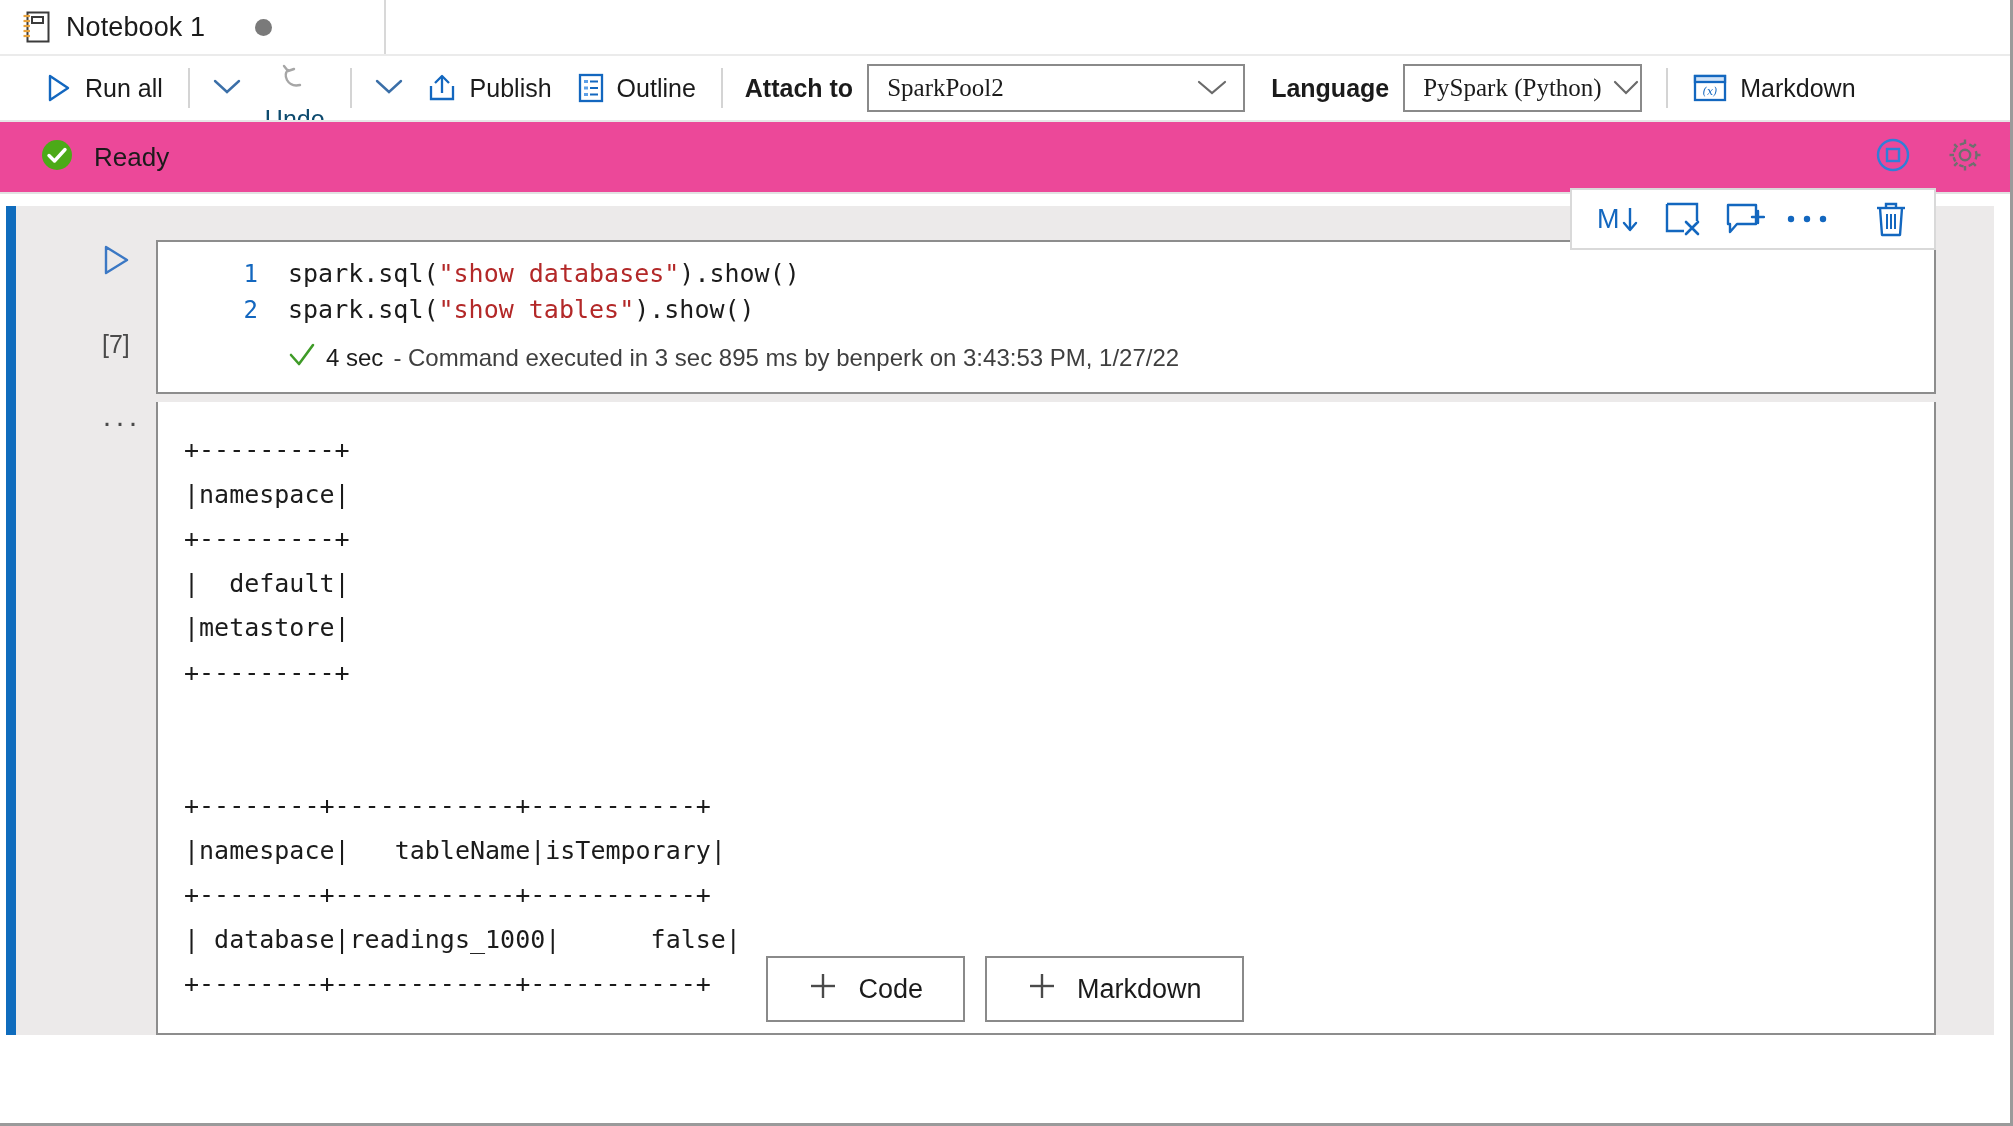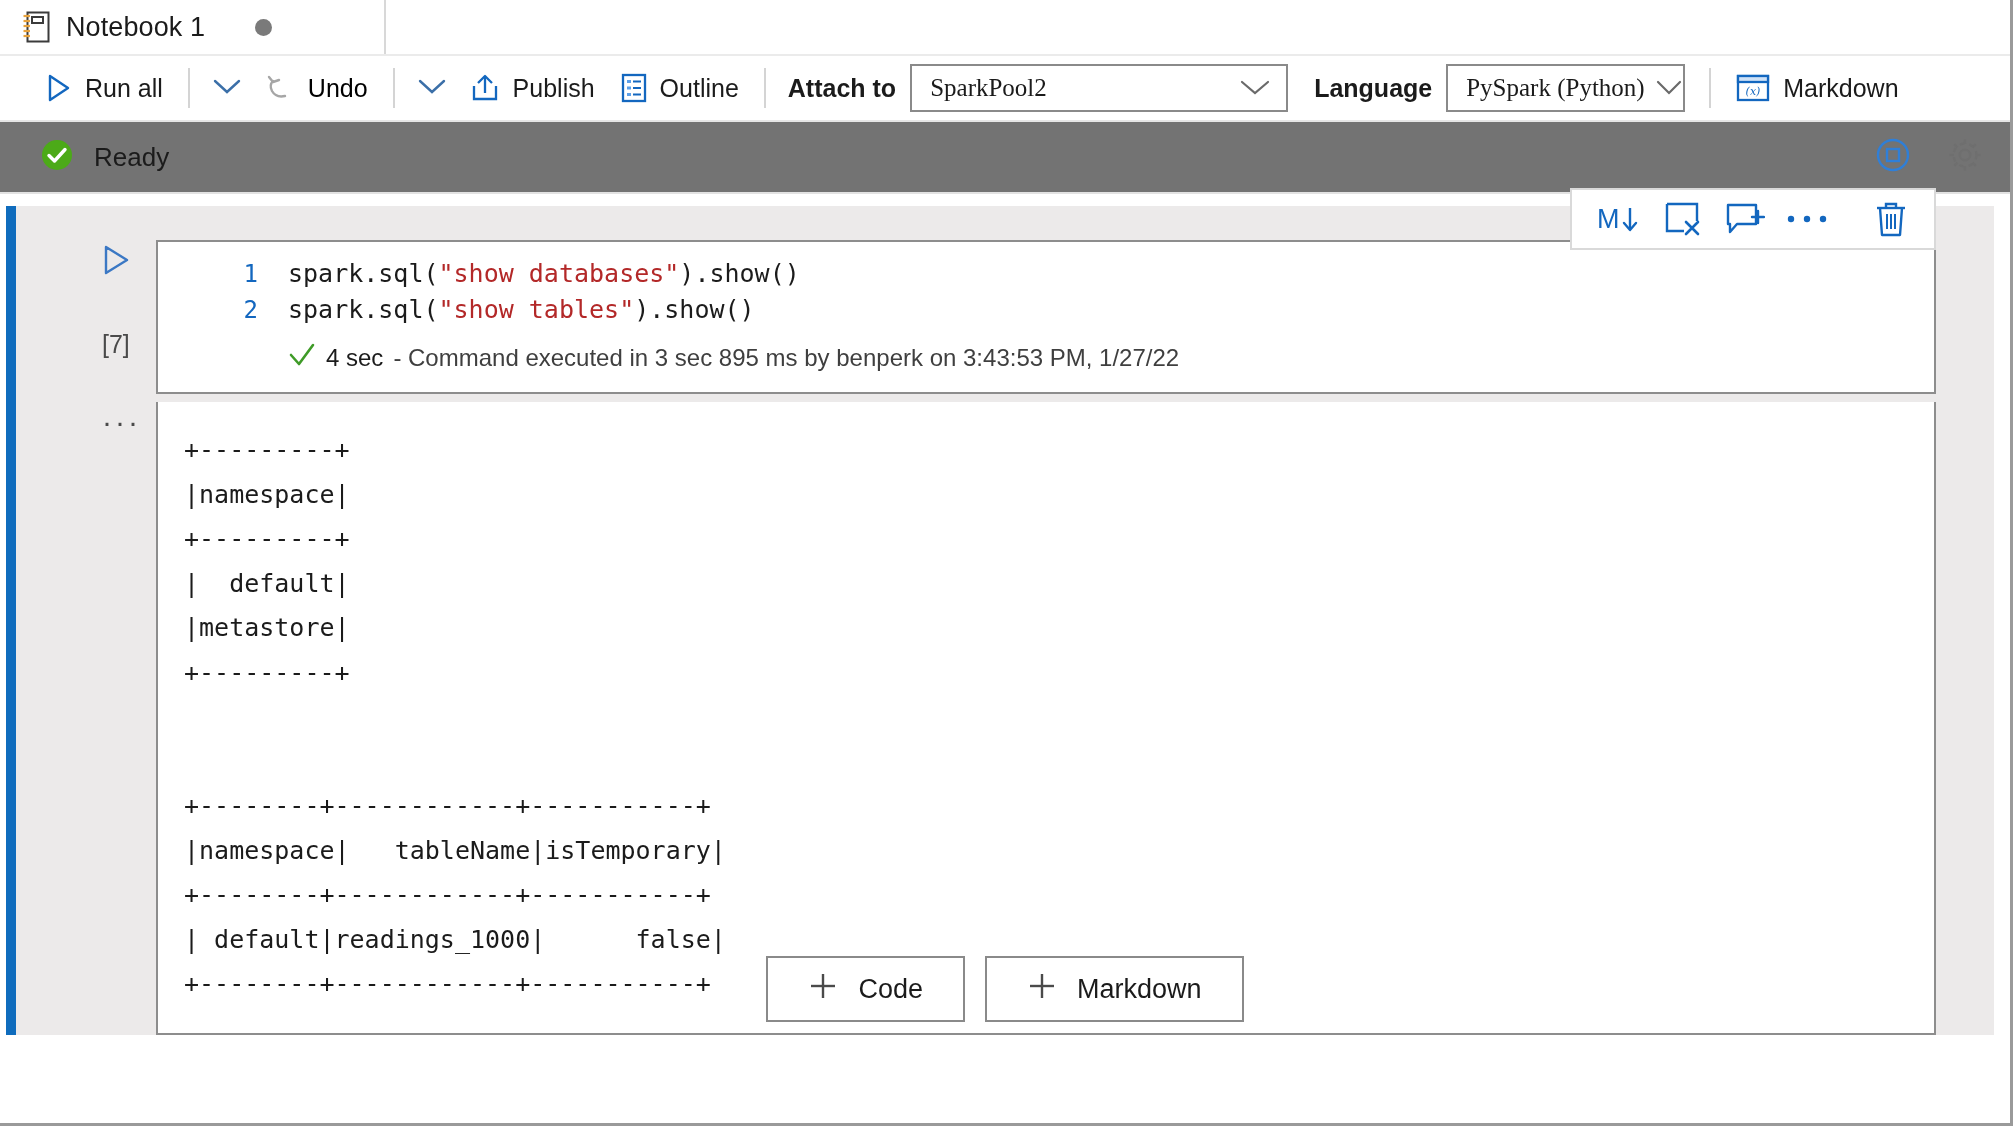--- a/index.html
+++ b/index.html
@@ -70,21 +70,21 @@
   .cmd {
     display: inline-flex;
     align-items: center;
     gap: 13px;
     height: 52px;
     padding: 0 13px;
     font-size: 25px;
     color: #1b1b1b;
     cursor: default;
   }
-  .cmd.disabled { color: #000000; }
+  .cmd.disabled { color: #0c4a6e; flex-direction: column; }
   .cmd svg { display: block; flex: none; }
   .chevbtn {
     display: inline-flex;
     align-items: center;
     justify-content: center;
     width: 50px; height: 52px;
   }
   .vdiv {
     width: 2px;
     height: 40px;
@@ -110,21 +110,21 @@
     padding: 0 14px 0 18px;
     font-family: Liberation Serif, serif;
   }
   .select.pool { width: 378px; }
   .select.lang { width: 239px; padding-right: 6px; }
   .select .selchev { margin-left: 10px; display:block; flex:none; }
 
   
   .statusbar {
     height: 72px;
-    background: #737373;
+    background: #ec4899;
     border-bottom: 2px solid #e2e2e2;
     display: flex;
     align-items: center;
     padding: 0 26px 0 40px;
   }
   .status-left { display: flex; align-items: center; gap: 20px; }
   .status-text { font-size: 26px; color: #1b1b1b; }
   .status-right { margin-left: auto; display: flex; align-items: center; gap: 34px; }
 
   
@@ -526,21 +526,21 @@
             <div class="outrow">|namespace|</div>
             <div class="outrow">+---------+</div>
             <div class="outrow">|  default|</div>
             <div class="outrow">|metastore|</div>
             <div class="outrow">+---------+</div>
             <div class="outrow blank">&nbsp;</div>
             <div class="outrow blank">&nbsp;</div>
             <div class="outrow">+--------+------------+-----------+</div>
             <div class="outrow">|namespace|   tableName|isTemporary|</div>
             <div class="outrow">+--------+------------+-----------+</div>
-            <div class="outrow">| default|readings_1000|      false|</div>
+            <div class="outrow">| database|readings_1000|      false|</div>
             <div class="outrow">+--------+------------+-----------+</div>
           </div>
 
         </div>
       </div>
     </div>
 
     <div class="addrow">
       <div class="addbtn">
         <span class="plus">

